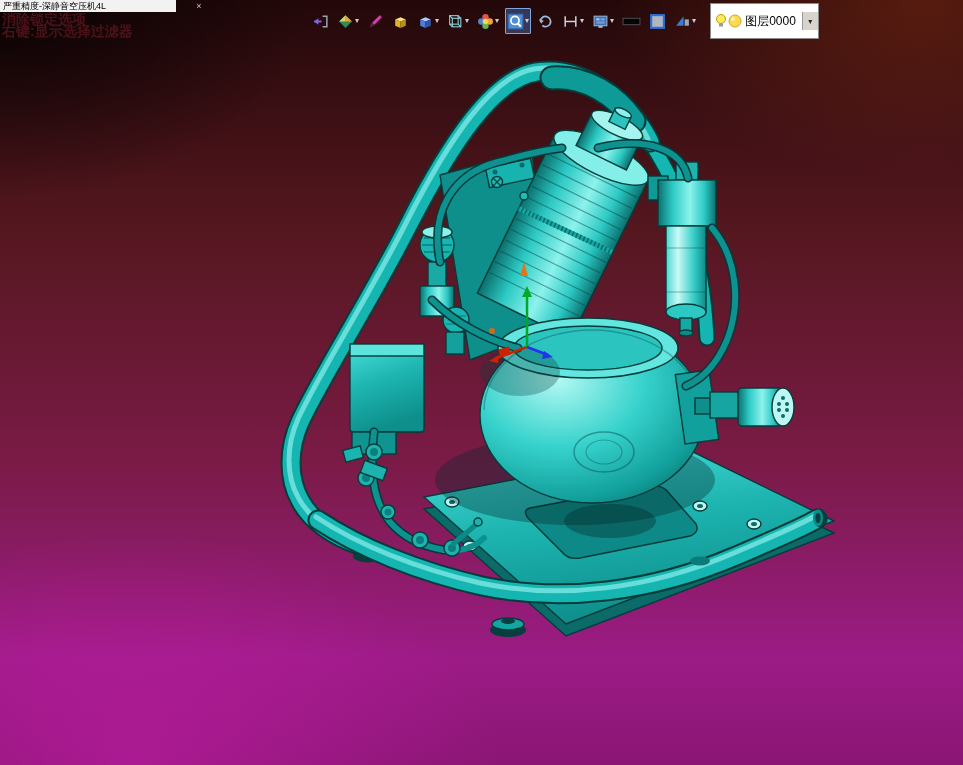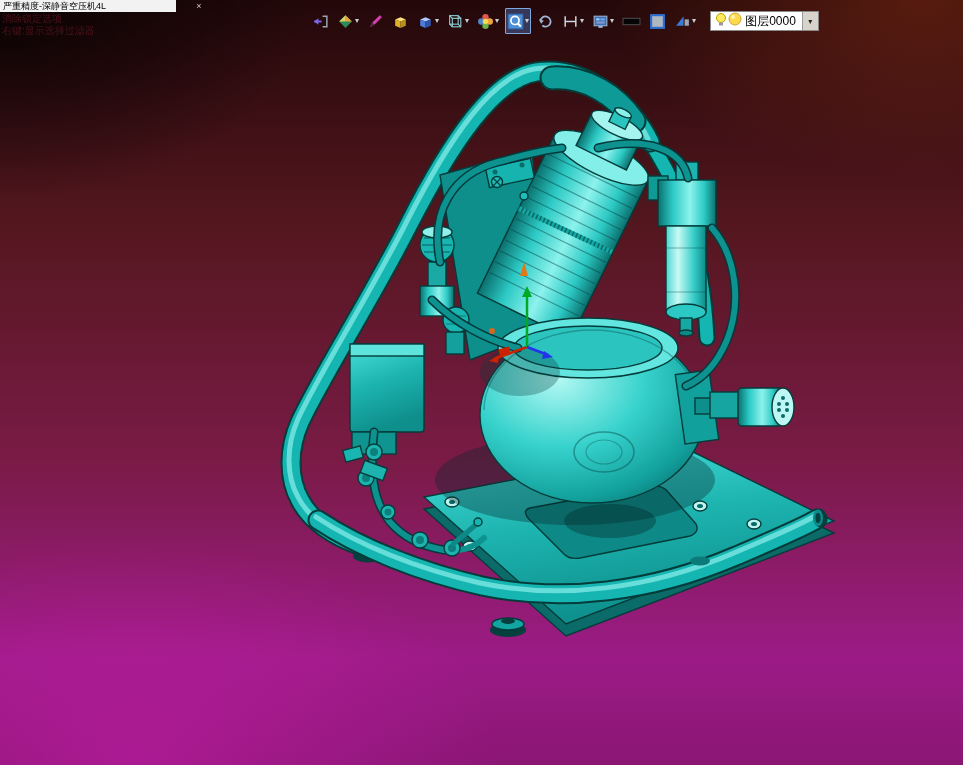--- a/index.html
+++ b/index.html
@@ -7,27 +7,27 @@
     background:
       radial-gradient(ellipse 52% 42% at 0% 0%, rgba(0,0,0,0.78), transparent 62%),
       radial-gradient(ellipse 50% 36% at 96% 0%, rgba(150,52,22,0.45), transparent 65%),
       radial-gradient(ellipse 58% 46% at 14% 100%, rgba(225,32,195,0.38), transparent 66%),
       linear-gradient(to bottom, #230809 0%, #55171f 30%, #7a1b46 60%, #9c1b86 86%, #8a1674 100%);
   }
   .doc-tab{position:absolute;left:0;top:0;width:176px;height:12px;background:#f2f2f2;color:#000;
     font-size:9px;line-height:12px;padding-left:3px;box-sizing:border-box;white-space:nowrap;overflow:hidden;}
   .tab-close{position:absolute;left:193px;top:0;width:12px;height:12px;color:#cfc9bf;font-size:9px;
     line-height:12px;text-align:center;cursor:default;}
-  .hints{position:absolute;left:2px;top:13px;color:#4d1219;font-size:10px;line-height:12px;white-space:nowrap;}
+  .hints{position:absolute;left:2px;top:13px;color:#4d1219;font-size:14px;line-height:12px;white-space:nowrap;font-weight:bold;}
   .toolbar{position:absolute;left:310px;top:8px;height:26px;display:flex;align-items:center;gap:4px;}
   .tbtn{display:flex;align-items:center;height:22px;padding:1px 1px;border:1px solid transparent;border-radius:1px;}
   .tbtn svg{display:block;}
   .tbtn .chev{color:#c9ced6;font-size:8px;line-height:8px;margin-left:1px;}
   .tbtn.active{background:rgba(84,132,212,0.38);border-color:#7da7dd;}
-  .layer-combo{display:flex;align-items:flex-start;height:20px;background:#ffffff;border:1px solid #8a8a8a;
+  .layer-combo{display:flex;align-items:center;height:36px;background:#ffffff;border:1px solid #8a8a8a;
     margin-left:8px;padding-left:3px;box-sizing:border-box;}
   .layer-combo .lbl{font-size:12px;color:#000;padding:0 6px 0 3px;line-height:18px;}
   .combo-btn{width:15px;height:18px;background:#d8d4cc;border-left:1px solid #999;display:flex;
     align-items:center;justify-content:center;font-size:8px;color:#222;}
   .model{position:absolute;left:0;top:0;width:963px;height:765px;}
   .tO{fill:none;stroke:#043c3a;stroke-width:21;stroke-linecap:round;}
   .tB{fill:none;stroke:#15b5b1;stroke-width:17;stroke-linecap:round;}
   .tH{fill:none;stroke:#8af0ea;stroke-width:5;stroke-linecap:round;opacity:.7;}
   .hO{fill:none;stroke:#04393b;stroke-width:9;stroke-linecap:round;}
   .hB{fill:none;stroke:#0d928f;stroke-width:6;stroke-linecap:round;}

